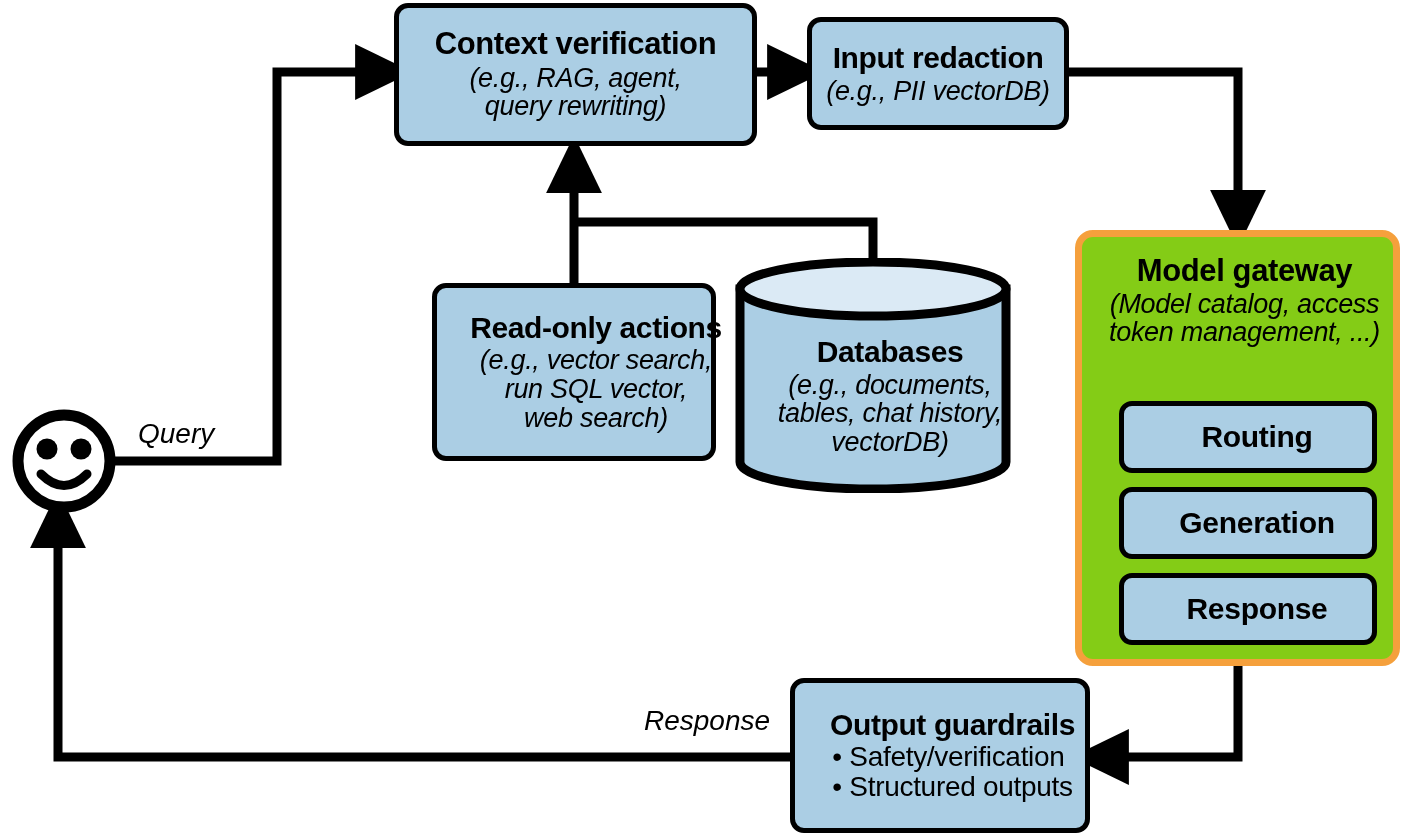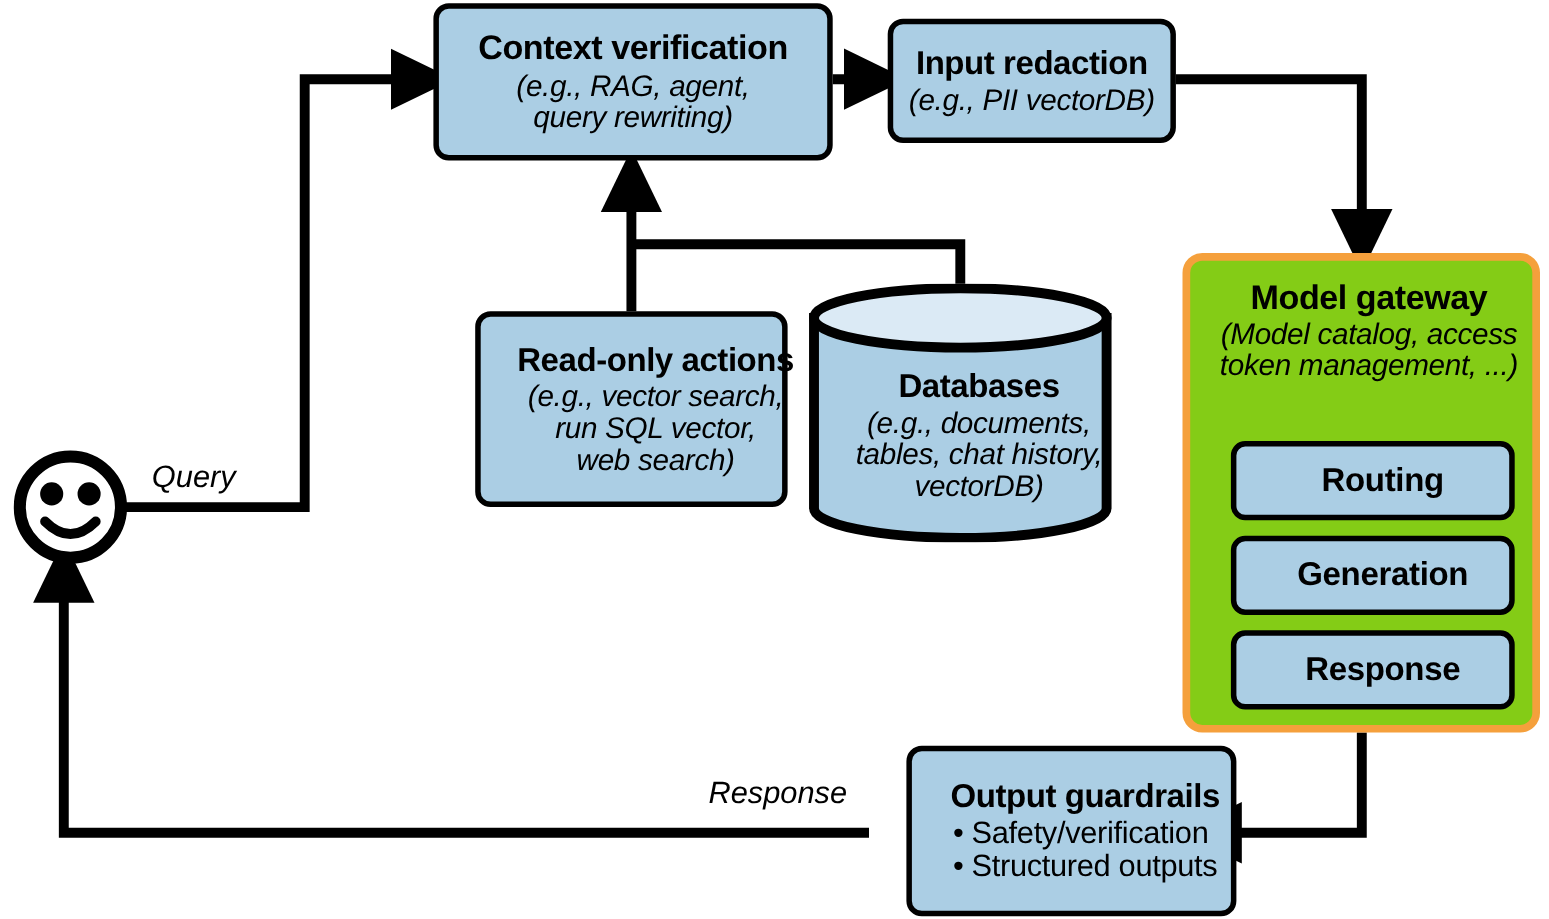--- a/index.html
+++ b/index.html
@@ -15,21 +15,21 @@
   .ttl{font-weight:bold;font-size:30px;letter-spacing:-.4px;white-space:nowrap;}
   .sub{font-size:27px;letter-spacing:-.3px;font-style:italic;}
   .sub div{white-space:nowrap;}
 
   #ctx{left:394px;top:3px;width:363px;height:143px;}
   #ctx .ttl{font-size:31px;margin-bottom:3px;}
   #ing{left:807px;top:17px;width:262px;height:113px;}
   #ing .ttl{margin-bottom:3px;}
   #roa{left:432px;top:283px;width:284px;height:178px;padding-left:44px;}
   #roa .ttl{margin-bottom:3px;}
-  #outg{left:824px;top:678px;width:300px;height:155px;padding-left:25px;}
+  #outg{left:790px;top:678px;width:300px;height:155px;padding-left:25px;}
   #outg .ttl{font-size:30px;margin-bottom:1px;}
   .bullets{font-size:28px;text-align:left;letter-spacing:-.3px;}
   .bullets div{white-space:nowrap;}
 
   #db{position:absolute;left:735px;top:258px;width:276px;height:235px;}
   #db .dbtext{position:absolute;left:17px;top:78px;width:276px;text-align:center;
               line-height:1.06;}
   #db .ttl{font-size:30px;margin-bottom:3px;}
 
   #gw{position:absolute;left:1075px;top:230px;width:325px;height:436px;

